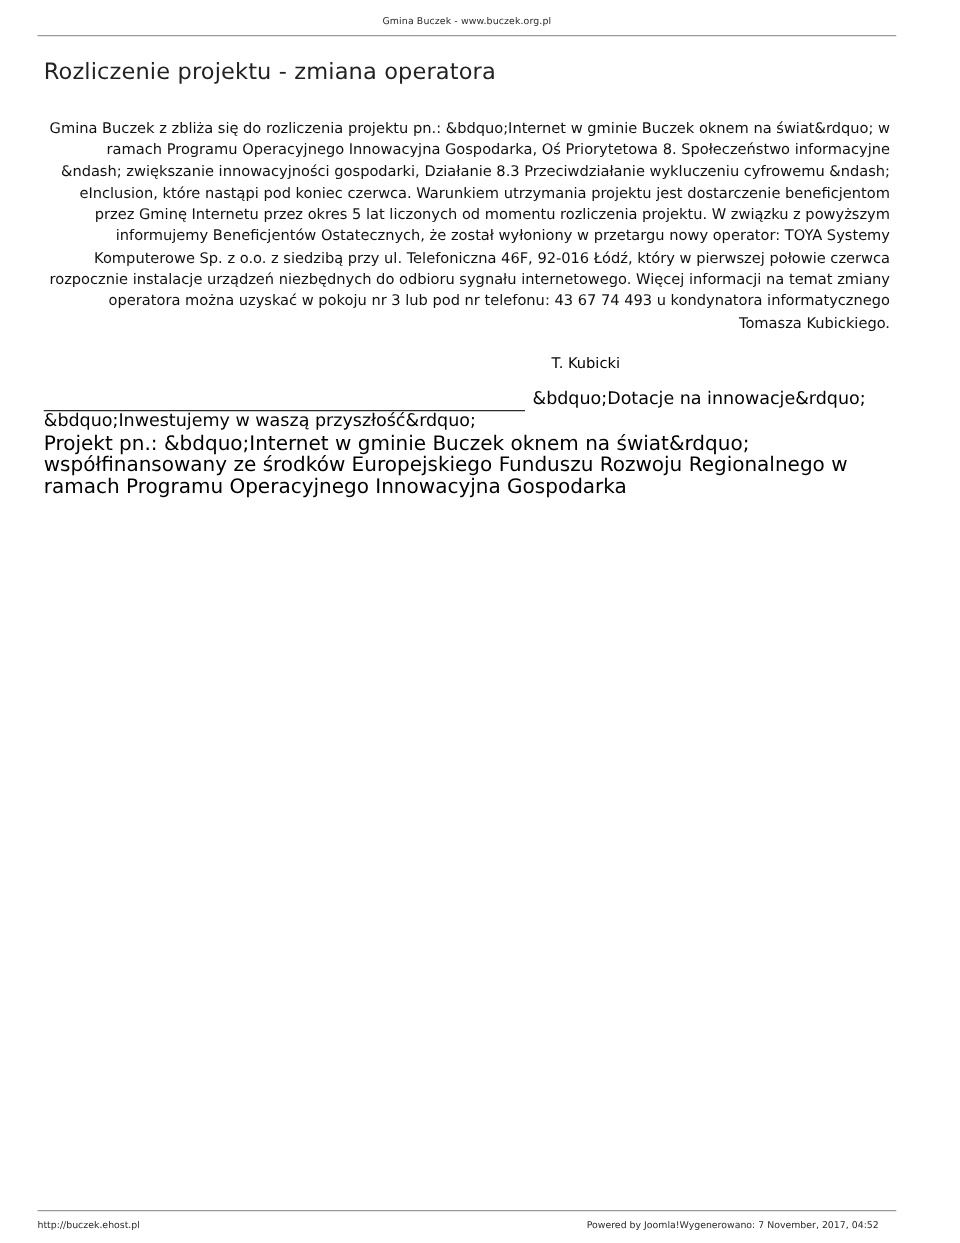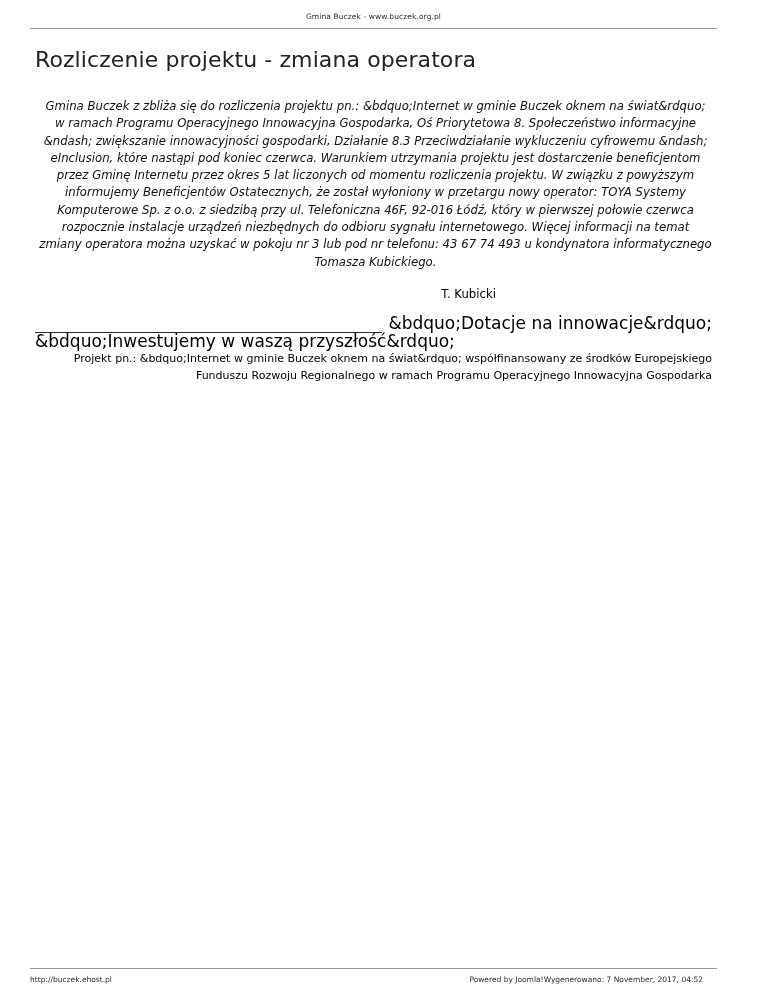--- a/index.html
+++ b/index.html
@@ -36,79 +36,77 @@
   .header-rule {
     margin: 7px 30px 0 30px;
     border-top: 1px solid #9a9a9a;
   }
   
   .content {
     padding: 0 35px;
     flex: 1 1 auto;
   }
   .article-title {
-    font-size: 22px;
+    font-size: 18px;
     font-weight: normal;
     color: #222222;
     margin: 18px 0 0 0;
     letter-spacing: 0.1px;
   }
   .meta {
     margin-top: 12px;
     font-size: 9.5px;
     line-height: 14px;
     color: #1a1a1a;
   }
   .meta .label {
     display: inline;
   }
   .body-text {
     margin-top: 26px;
     font-size: 11.7px;
     line-height: 17.3px;
     color: #111111;
-    text-align: center;
-    font-style: italic;
+    text-align: right;
   }
   .body-text p {
     margin: 0;
   }
   .indent-first {
     padding-left: 4px;
   }
   .signature {
     margin-top: 15px;
     font-size: 11.7px;
     line-height: 17.3px;
     padding-left: 60%;
   }
   .hr-block {
     margin-top: 12px;
-    font-size: 17px;
+    font-size: 14px;
     line-height: 17.3px;
   }
   .hr-line-wrap {
     display: flex;
     align-items: flex-end;
     gap: 6px;
   }
   .hr-line {
     display: inline-block;
     width: 385px;
     border-bottom: 1px solid #2b2b2b;
     height: 12px;
   }
   .hr-right {
     white-space: nowrap;
   }
   .closing {
     margin-top: 0;
-    font-size: 11px;
+    font-size: 16px;
     line-height: 17.3px;
-    text-align: right;
   }
   
   .footer-rule {
     margin: 0 30px;
     border-top: 1px solid #9a9a9a;
   }
   .doc-footer {
     padding: 6px 44px 10px 30px;
     display: flex;
     justify-content: space-between;

